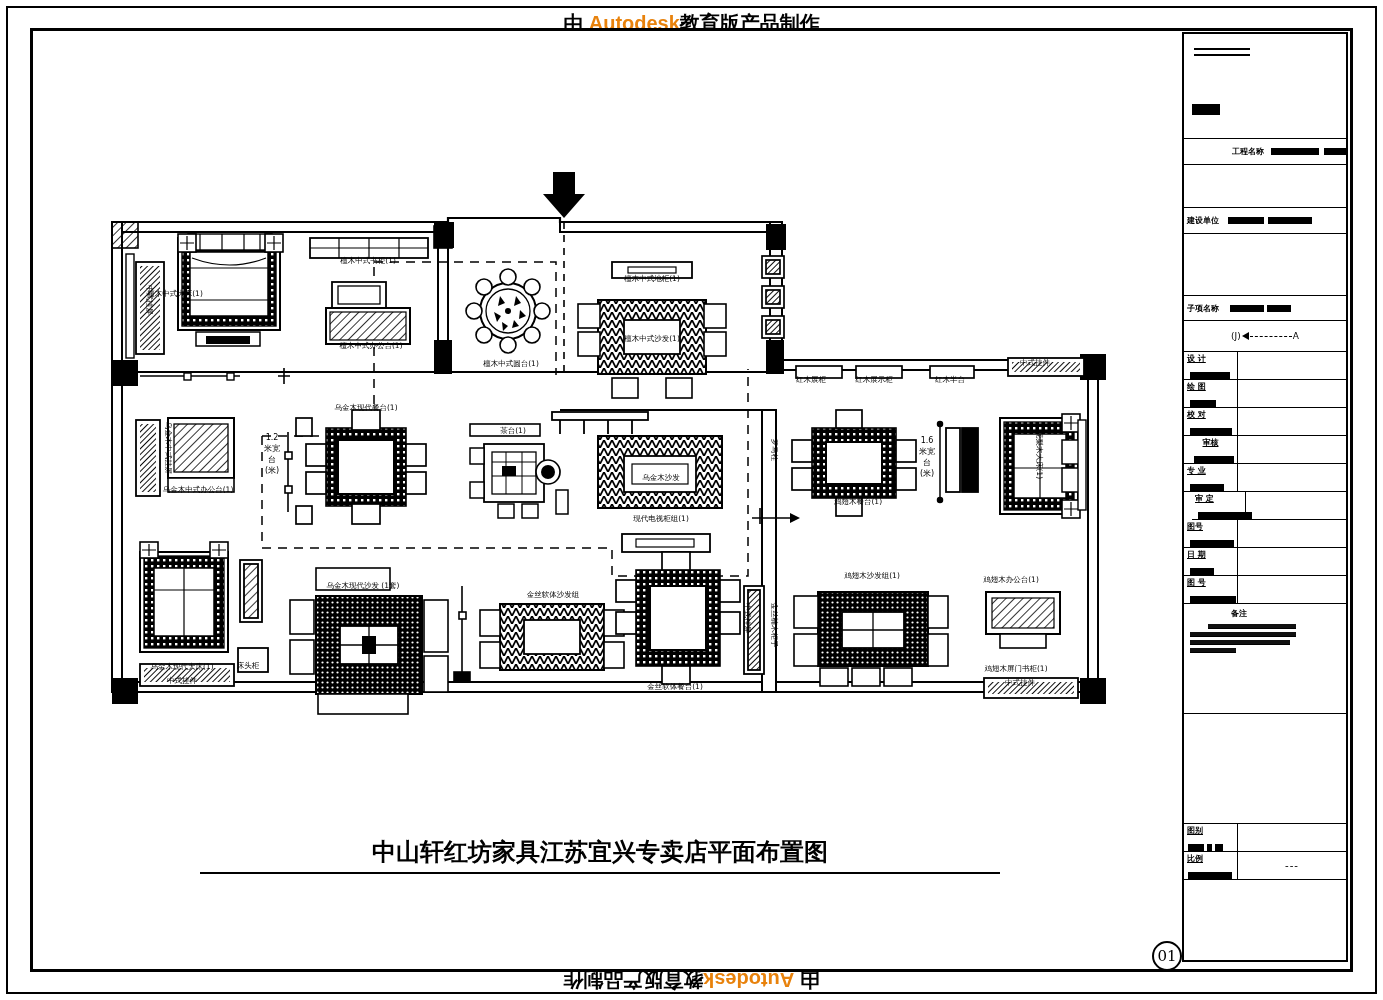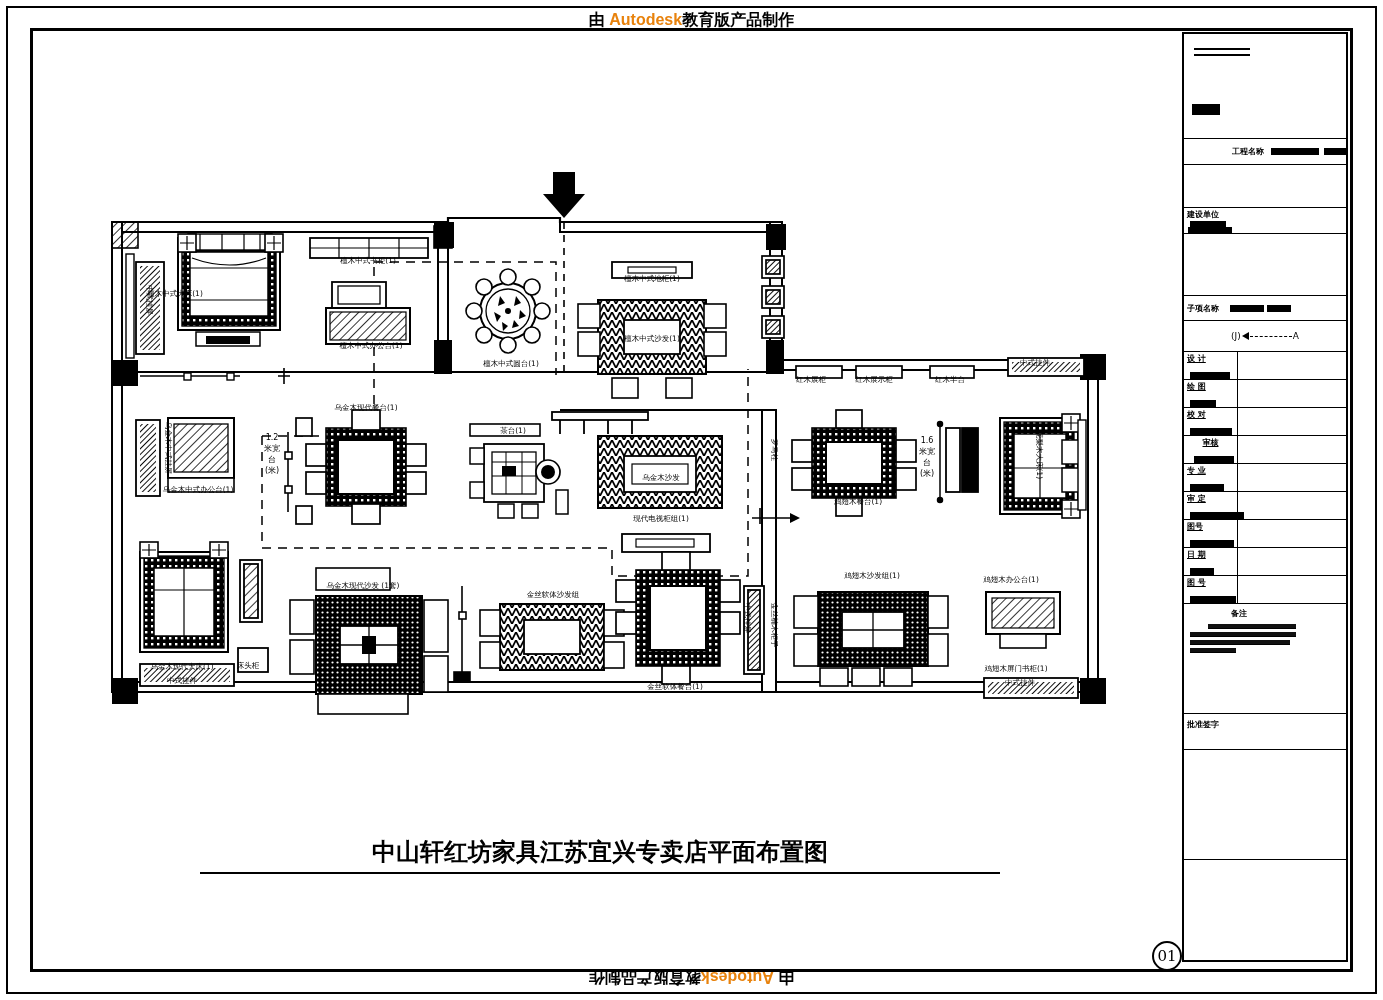--- a/index.html
+++ b/index.html
@@ -12,21 +12,21 @@
     position: relative;
     width: 1383px; height: 1000px;
     background: #ffffff;
     overflow: hidden;
   }
 
   
   .wm {
     position: absolute; left: 0; width: 1383px;
     text-align: center;
-    font-size: 16px; font-weight: bold;
+    font-size: 20px; font-weight: bold;
     letter-spacing: 0px;
     white-space: nowrap;
   }
   .wm .cn { color: #000; }
   .wm .brand { color: #E8820C; }
   #wm-top { top: 10px; }
   #wm-bottom { top: 966px; transform: rotate(180deg); }
 
   
   #sheet-border-outer {
@@ -587,21 +587,21 @@
     </div>
 
     <div class="tb-row" style="height:26px;display:flex;align-items:center;justify-content:flex-end;">
       <span class="tb-label">工程名称</span>
       <span class="redact" style="width:48px;margin-left:4px;"></span>
       <span class="redact" style="width:22px;margin-left:5px;"></span>
     </div>
 
     <div class="tb-row" style="height:43px;"></div>
 
-    <div class="tb-row" style="height:26px;display:flex;flex-direction:column;">
+    <div class="tb-row" style="height:26px;display:flex;align-items:center;">
       <span class="tb-label">建设单位</span>
       <span class="redact" style="width:36px;margin-left:6px;"></span>
       <span class="redact" style="width:44px;margin-left:4px;"></span>
     </div>
 
     <div class="tb-row" style="height:62px;"></div>
 
     <div class="tb-row" style="height:25px;display:flex;align-items:center;">
       <span class="tb-label">子项名称</span>
       <span class="redact" style="width:34px;margin-left:8px;"></span>
@@ -646,21 +646,21 @@
           </div>
           <div class="c2"></div>
         </div>
         <div class="tb-row tb-split" style="height: 28px;">
           <div class="c1">
             <div class="tb-label">专  业</div>
             <div style="padding: 1px 0px 0px 6px;"><span class="redact" style="width:34px;"></span></div>
           </div>
           <div class="c2"></div>
         </div>
-        <div class="tb-row tb-split" style="height: 28px;">
+        <div class="tb-row tb-split" style="height: 28px; margin-left: 8px;">
           <div class="c1">
             <div class="tb-label">审  定</div>
             <div style="padding: 1px 0px 0px 6px;"><span class="redact" style="width:54px;"></span></div>
           </div>
           <div class="c2"></div>
         </div>
         <div class="tb-row tb-split" style="height: 28px;">
           <div class="c1">
             <div class="tb-label">图号</div>
             <div style="padding: 1px 0px 0px 6px;"><span class="redact" style="width:44px;"></span></div>
@@ -686,24 +686,37 @@
     <div class="tb-row" style="height:110px;">
       <div class="tb-label" style="padding-top:4px;padding-left:47px;">备注</div>
       <div class="note-lines">
         <i style="width:88px;margin-left:18px;"></i>
         <i style="width:106px;"></i>
         <i style="width:100px;"></i>
         <i style="width:46px;"></i>
       </div>
     </div>
 
-    <div class="tb-row" style="height:36px;">
-      <div class="tb-label" style="padding-top:5px;">批准签字</div>
-    </div>
 
     <div class="tb-row" style="height:110px;"></div>
 
+    <div id="tb-bottom-fields">
+        <div class="tb-row tb-split" style="height: 28px;">
+          <div class="c1">
+            <div class="tb-label">图别</div>
+            <div style="padding: 1px 0px 0px 4px;"><span class="redact" style="width:16px;"></span><span class="redact" style="width:5px;margin-left:3px;"></span><span class="redact" style="width:8px;margin-left:3px;"></span></div>
+          </div>
+          <div class="c2" style="font-size: 11px; padding-top: 7px; text-align: center; letter-spacing: 1px;"></div>
+        </div>
+        <div class="tb-row tb-split" style="height: 28px;">
+          <div class="c1">
+            <div class="tb-label">比例</div>
+            <div style="padding: 1px 0px 0px 4px;"><span class="redact" style="width:44px;"></span></div>
+          </div>
+          <div class="c2" style="font-size: 11px; padding-top: 7px; text-align: center; letter-spacing: 1px;">---</div>
+        </div>
+      </div>
 
   </div>
 
   <div id="sheet-no">01</div>
 
 </div>
 
 </body></html>

